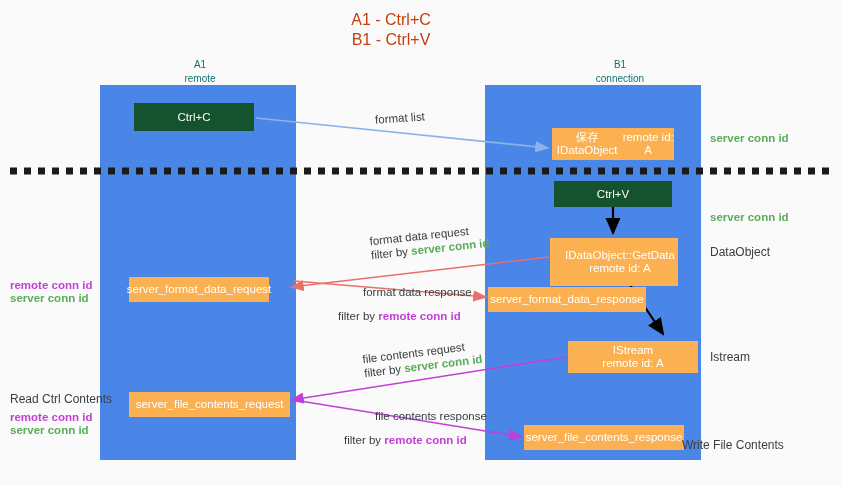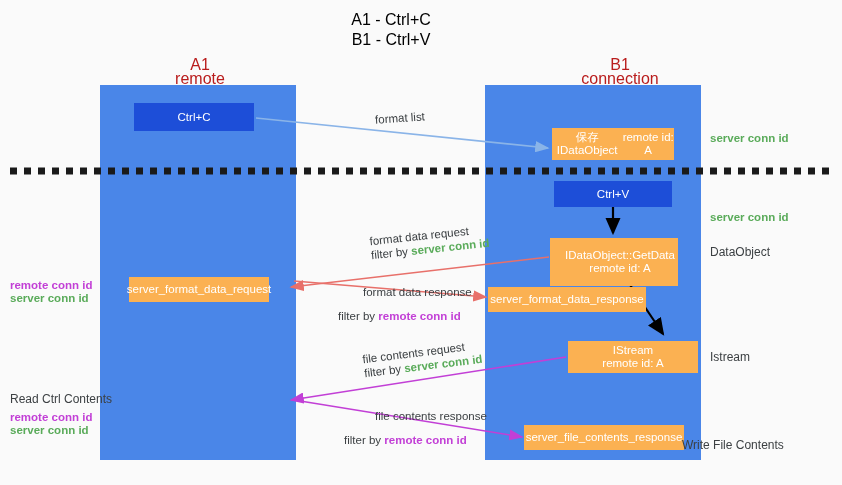--- a/index.html
+++ b/index.html
@@ -7,35 +7,35 @@
     width:842px;height:485px;
     background:#fafafa;
     font-family:"Liberation Sans","DejaVu Sans",sans-serif;
     color:#3c4043;
     overflow:hidden;
   }
   #stage{position:relative;width:842px;height:485px;}
 
   .title{
     position:absolute;left:0;top:10px;width:782px;
-    text-align:center;font-size:16px;line-height:20px;color:#000000;
+    text-align:center;font-size:16px;line-height:20px;color:#c2410c;
   }
 
   .colhdr{
-    position:absolute;text-align:center;font-size:16px;line-height:14px;color:#b91c1c;
+    position:absolute;text-align:center;font-size:10px;line-height:14px;color:#0f766e;
   }
 
   .lane{position:absolute;background:#4a86e8;}
 
   .box{
     position:absolute;box-sizing:border-box;
     display:flex;align-items:center;justify-content:center;
     text-align:center;color:#ffffff;font-size:11.5px;line-height:13px;
   }
-  .box.green{background:#1d4ed8;}
+  .box.green{background:#14532d;}
   .box.orange{background:#fbb152;}
 
   .note{position:absolute;font-size:11.5px;line-height:14px;color:#3c4043;white-space:nowrap;}
   .green-txt{color:#5aab5a;font-weight:bold;}
   .purple-txt{color:#c23fd6;font-weight:bold;}
   .lbl-green{position:absolute;font-size:11.5px;font-weight:bold;color:#5aab5a;white-space:nowrap;}
   .lbl-purple{position:absolute;font-size:11.5px;font-weight:bold;color:#c23fd6;white-space:nowrap;}
   .lbl-plain{position:absolute;font-size:12px;color:#3c4043;white-space:nowrap;}
   svg.overlay{position:absolute;left:0;top:0;width:842px;height:485px;pointer-events:none;}
 </style>
@@ -95,20 +95,23 @@
   </svg>
 
   <div class="box green" style="left:134px;top:103px;width:120px;height:28px;">
     <span>Ctrl+C</span>
   </div>
 
   <div class="box orange" style="left:129px;top:277px;width:140px;height:25px;">
     <span>server_format_data_request</span>
   </div>
 
+  <div class="box orange" style="left:129px;top:392px;width:161px;height:25px;">
+    <span>server_file_contents_request</span>
+  </div>
 
   <div class="box orange" style="left:552px;top:128px;width:122px;height:32px;flex-direction:row;">
     <span>保存IDataObject</span>
     <span>remote id: A</span>
   </div>
 
   <div class="box green" style="left:554px;top:181px;width:118px;height:26px;">
     <span>Ctrl+V</span>
   </div>
 

